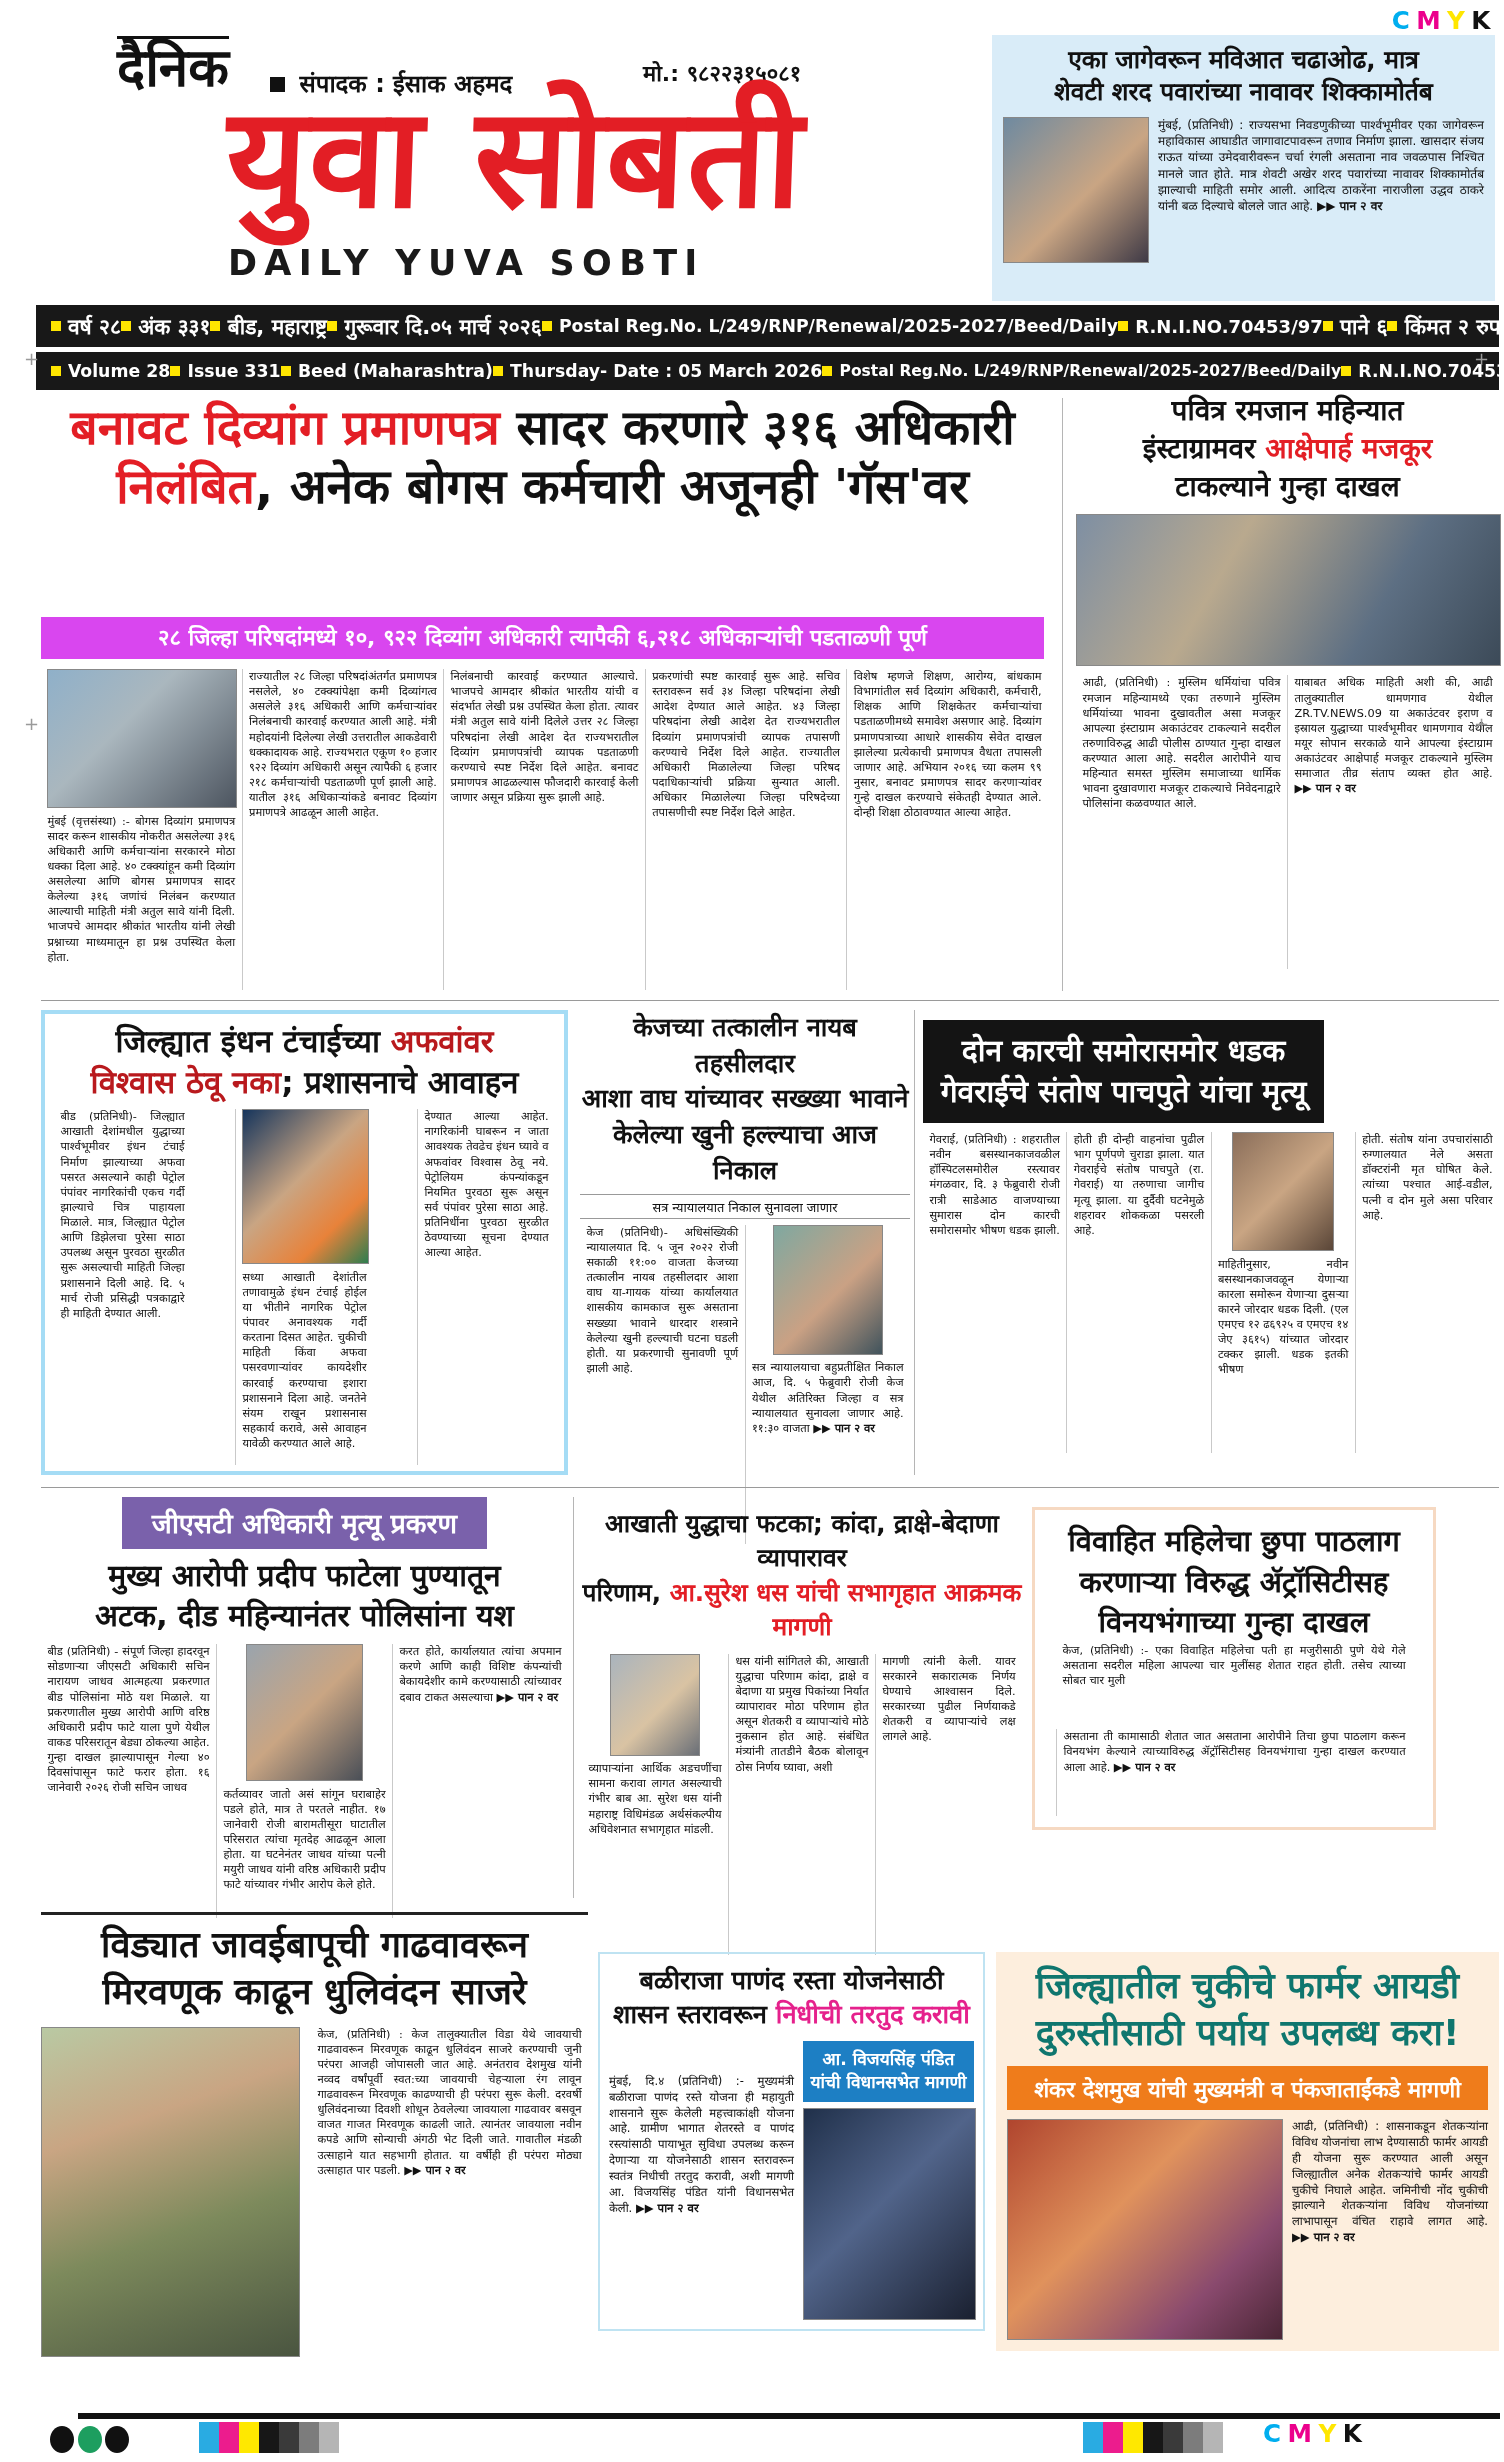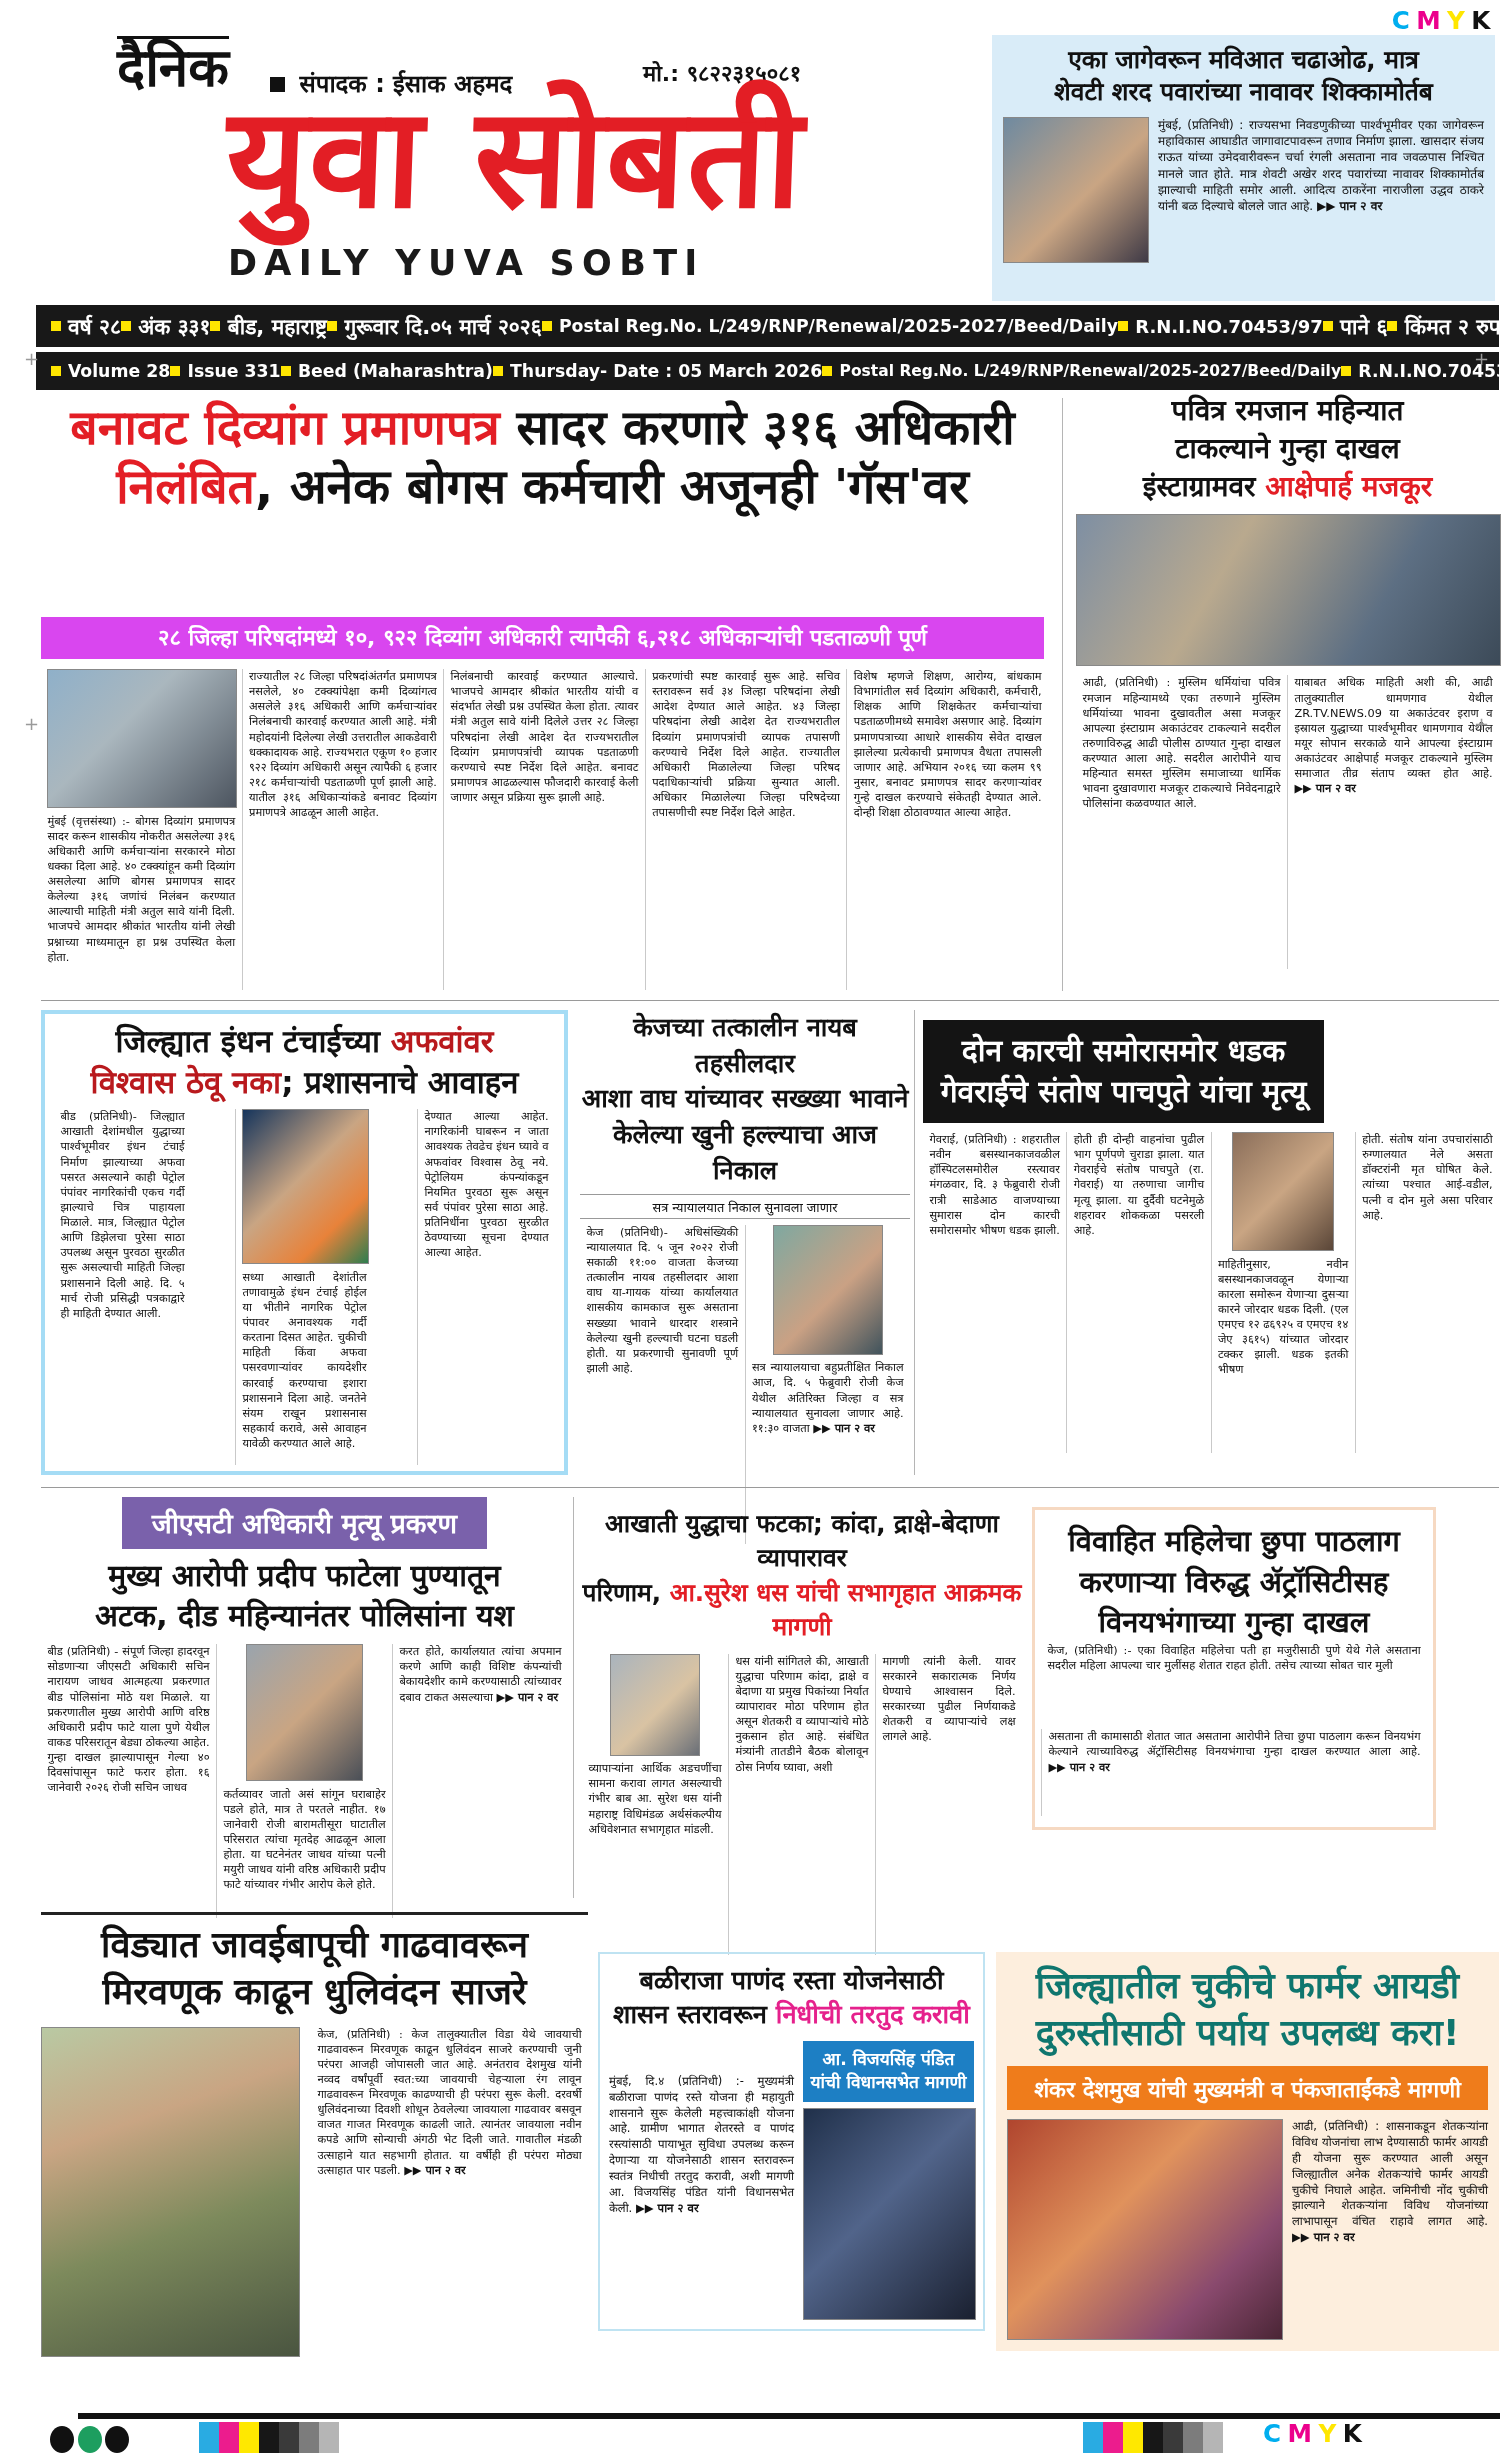--- a/index.html
+++ b/index.html
@@ -148,22 +148,22 @@
     <div><span>राज्यातील २८ जिल्हा परिषदांअंतर्गत प्रमाणपत्र नसलेले, ४० टक्क्यांपेक्षा कमी दिव्यांगत्व असलेले ३१६ अधिकारी आणि कर्मचाऱ्यांवर निलंबनाची कारवाई करण्यात आली आहे. मंत्री महोदयांनी दिलेल्या लेखी उत्तरातील आकडेवारी धक्कादायक आहे. राज्यभरात एकूण १० हजार ९२२ दिव्यांग अधिकारी असून त्यापैकी ६ हजार २१८ कर्मचाऱ्यांची पडताळणी पूर्ण झाली आहे. यातील ३१६ अधिकाऱ्यांकडे बनावट दिव्यांग प्रमाणपत्रे आढळून आली आहेत.</span></div>
     <div><span>निलंबनाची कारवाई करण्यात आल्याचे. भाजपचे आमदार श्रीकांत भारतीय यांची व संदर्भात लेखी प्रश्न उपस्थित केला होता. त्यावर मंत्री अतुल सावे यांनी दिलेले उत्तर २८ जिल्हा परिषदांना लेखी आदेश देत राज्यभरातील दिव्यांग प्रमाणपत्रांची व्यापक पडताळणी करण्याचे स्पष्ट निर्देश दिले आहेत. बनावट प्रमाणपत्र आढळल्यास फौजदारी कारवाई केली जाणार असून प्रक्रिया सुरू झाली आहे.</span></div>
     <div><span>प्रकरणांची स्पष्ट कारवाई सुरू आहे. सचिव स्तरावरून सर्व ३४ जिल्हा परिषदांना लेखी आदेश देण्यात आले आहेत. ४३ जिल्हा परिषदांना लेखी आदेश देत राज्यभरातील दिव्यांग प्रमाणपत्रांची व्यापक तपासणी करण्याचे निर्देश दिले आहेत. राज्यातील अधिकारी मिळालेल्या जिल्हा परिषद पदाधिकाऱ्यांची प्रक्रिया सुन्यात आली. अधिकार मिळालेल्या जिल्हा परिषदेच्या तपासणीची स्पष्ट निर्देश दिले आहेत.</span></div>
     <div><span>विशेष म्हणजे शिक्षण, आरोग्य, बांधकाम विभागांतील सर्व दिव्यांग अधिकारी, कर्मचारी, शिक्षक आणि शिक्षकेतर कर्मचाऱ्यांचा पडताळणीमध्ये समावेश असणार आहे. दिव्यांग प्रमाणपत्राच्या आधारे शासकीय सेवेत दाखल झालेल्या प्रत्येकाची प्रमाणपत्र वैधता तपासली जाणार आहे. अभियान २०१६ च्या कलम ९९ नुसार, बनावट प्रमाणपत्र सादर करणाऱ्यांवर गुन्हे दाखल करण्याचे संकेतही देण्यात आले. दोन्ही शिक्षा ठोठावण्यात आल्या आहेत.</span></div>
   </div>
 
   <div class="abs rule-v" style="left:1062px;top:398px;height:593px;"></div>
   <div class="abs" style="left:1076px;top:392px;width:423px;">
     <div class="ctr bold" style="font-size:28px;line-height:1.35;">
       <div>पवित्र रमजान महिन्यात</div>
+      <div><span>इंस्टाग्रामवर </span><span class="red">आक्षेपार्ह मजकूर</span></div>
       <div>टाकल्याने गुन्हा दाखल</div>
-      <div><span>इंस्टाग्रामवर </span><span class="red">आक्षेपार्ह मजकूर</span></div>
     </div>
     <div class="photo" style="width:100%;height:150px;margin:9px 0;background:linear-gradient(120deg,#7e8fa3 0%,#b9a98e 35%,#5d6f83 70%,#3c4a58 100%);"></div>
     <div class="bodycols" style="height:294px;overflow:hidden;">
       <div><span>आढी, (प्रतिनिधी) : मुस्लिम धर्मियांचा पवित्र रमजान महिन्यामध्ये एका तरुणाने मुस्लिम धर्मियांच्या भावना दुखावतील असा मजकूर आपल्या इंस्टाग्राम अकाउंटवर टाकल्याने सदरील तरुणाविरुद्ध आढी पोलीस ठाण्यात गुन्हा दाखल करण्यात आला आहे. सदरील आरोपीने याच महिन्यात समस्त मुस्लिम समाजाच्या धार्मिक भावना दुखावणारा मजकूर टाकल्याचे निवेदनाद्वारे पोलिसांना कळवण्यात आले.</span></div>
       <div><span>याबाबत अधिक माहिती अशी की, आढी तालुक्यातील धामणगाव येथील ZR.TV.NEWS.09 या अकाउंटवर इराण व इस्रायल युद्धाच्या पार्श्वभूमीवर धामणगाव येथील मयूर सोपान सरकाळे याने आपल्या इंस्टाग्राम अकाउंटवर आक्षेपार्ह मजकूर टाकल्याने मुस्लिम समाजात तीव्र संताप व्यक्त होत आहे.</span>
         <span class="cont">▶▶ पान २ वर</span></div>
     </div>
   </div>
 
   <div class="abs rule-h" style="left:41px;top:1000px;width:1458px;"></div>
@@ -245,21 +245,21 @@
     <div class="bodycols" style="height:301px;overflow:hidden;margin-top:9px;">
       <div>
         <div class="photo" style="width:88px;height:100px;margin:0 auto 5.5px;background:linear-gradient(135deg,#aab4bd 0%,#d9c3a3 55%,#6a6f77 100%);"></div>
         <span>व्यापाऱ्यांना आर्थिक अडचणींचा सामना करावा लागत असल्याची गंभीर बाब आ. सुरेश धस यांनी महाराष्ट्र विधिमंडळ अर्थसंकल्पीय अधिवेशनात सभागृहात मांडली.</span>
       </div>
       <div><span>धस यांनी सांगितले की, आखाती युद्धाचा परिणाम कांदा, द्राक्षे व बेदाणा या प्रमुख पिकांच्या निर्यात व्यापारावर मोठा परिणाम होत असून शेतकरी व व्यापाऱ्यांचे मोठे नुकसान होत आहे. संबंधित मंत्र्यांनी तातडीने बैठक बोलावून ठोस निर्णय घ्यावा, अशी</span></div>
       <div><span>मागणी त्यांनी केली. यावर सरकारने सकारात्मक निर्णय घेण्याचे आश्वासन दिले. सरकारच्या पुढील निर्णयाकडे शेतकरी व व्यापाऱ्यांचे लक्ष लागले आहे.</span></div>
     </div>
   </div>
 
-  <div class="abs" style="left:1032px;top:1507px;width:404px;border:3.6px solid #f6d9c2;box-sizing:border-box;padding:11px 6px;">
+  <div class="abs" style="left:1032px;top:1507px;width:404px;border:3.6px solid #f6d9c2;box-sizing:border-box;padding:11px 21px;">
     <div class="ctr bold" style="font-size:29px;line-height:1.4;">
       <div>विवाहित महिलेचा छुपा पाठलाग</div>
       <div>करणाऱ्या विरुद्ध ॲट्रॉसिटीसह</div>
       <div>विनयभंगाच्या गुन्हा दाखल</div>
     </div>
     <div class="bodycols" style="height:173px;overflow:hidden;flex-direction:column;">
       <div><span>केज, (प्रतिनिधी) :- एका विवाहित महिलेचा पती हा मजुरीसाठी पुणे येथे गेले असताना सदरील महिला आपल्या चार मुलींसह शेतात राहत होती. तसेच त्याच्या सोबत चार मुली</span></div>
       <div><span>असताना ती कामासाठी शेतात जात असताना आरोपीने तिचा छुपा पाठलाग करून विनयभंग केल्याने त्याच्याविरुद्ध ॲट्रॉसिटीसह विनयभंगाचा गुन्हा दाखल करण्यात आला आहे.</span>
         <span class="cont">▶▶ पान २ वर</span></div>
     </div>

